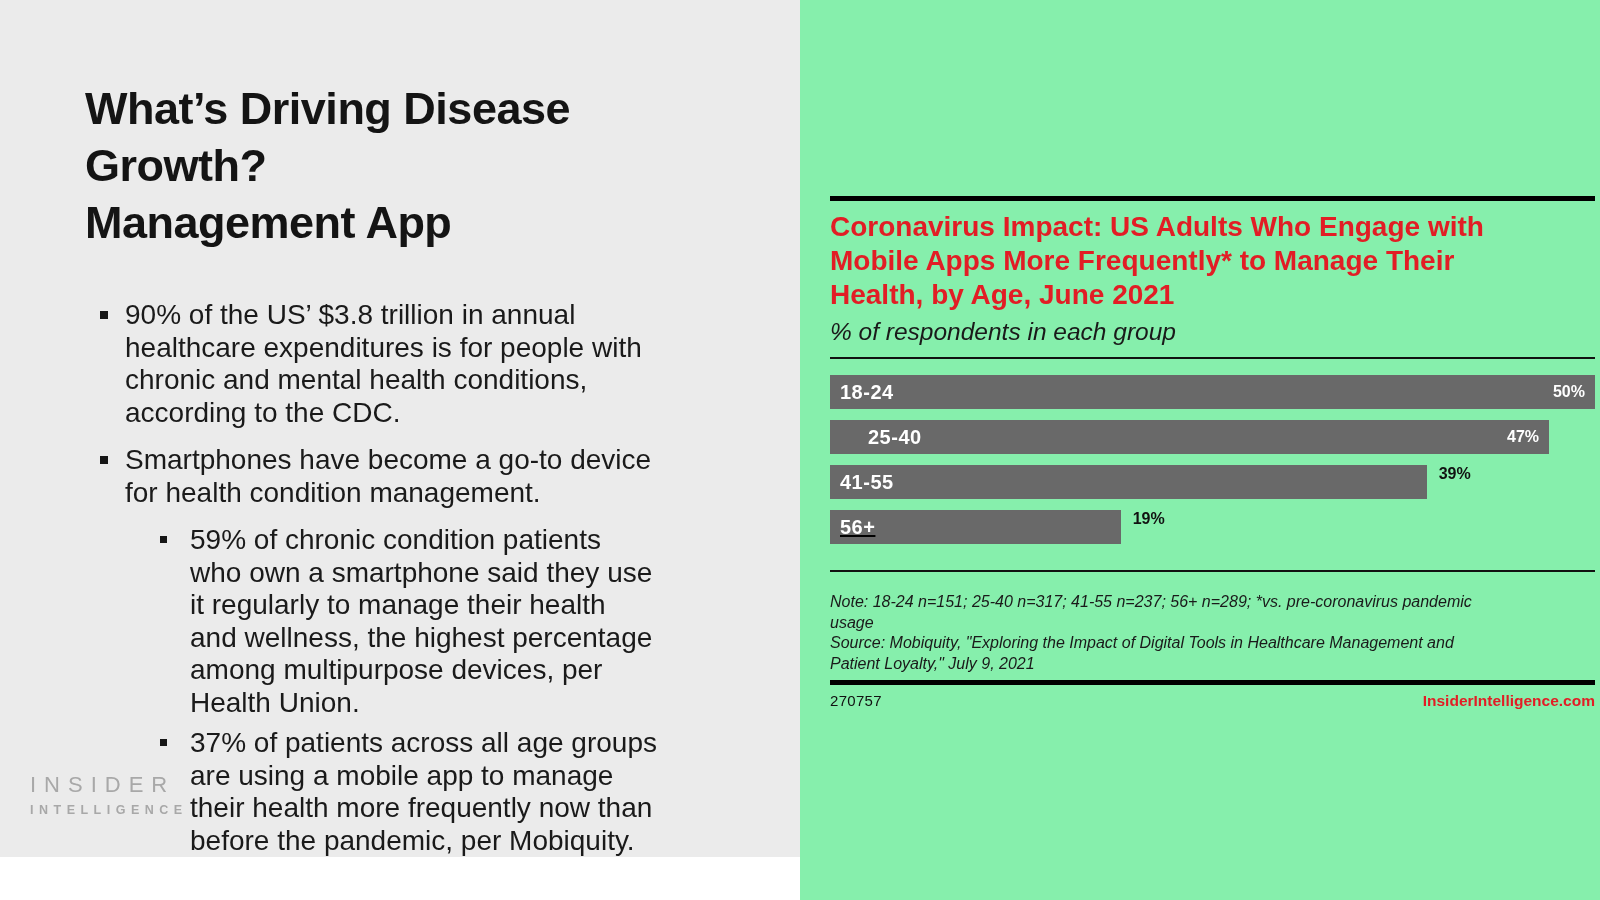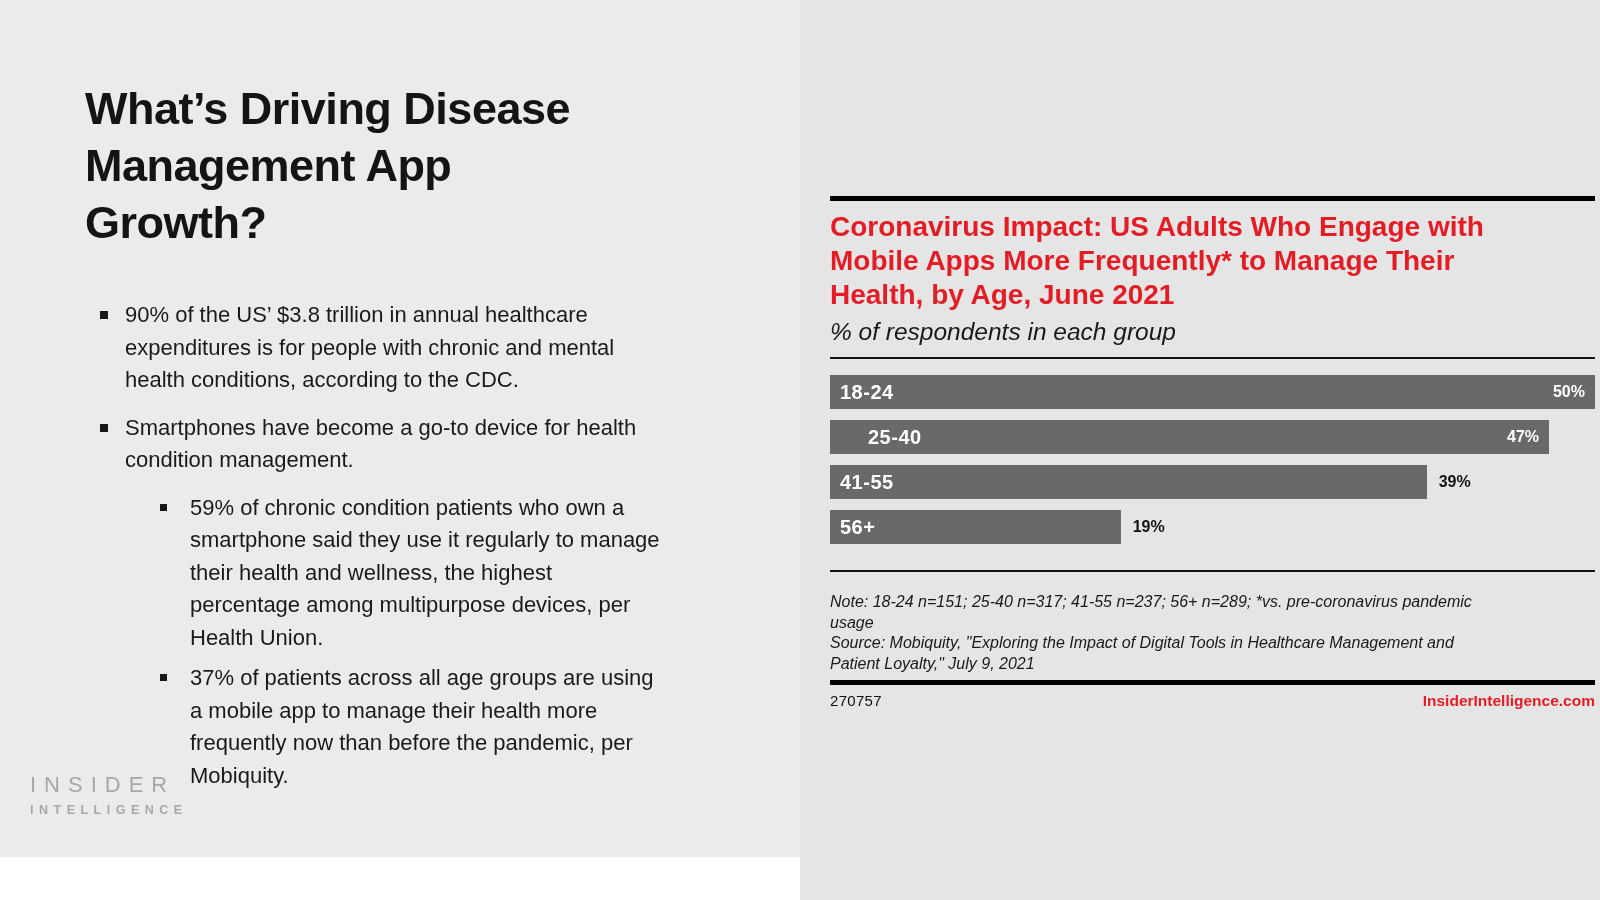--- a/index.html
+++ b/index.html
@@ -34,21 +34,21 @@
     flex: 0 0 auto;
     width: 8px; height: 8px;
     background: #161616;
     margin-top: 12px;
   }
   .li.l1 { padding-left: 15px; }
   .li.l1 .marker { margin-right: 17px; }
   .li.l2 { padding-left: 75px; margin-bottom: 8px; }
   .li.l2 .marker { width: 7px; height: 7px; margin-right: 23px; }
   .li .txt {
-    font-size: 22px;
+    font-size: 28px;
     line-height: 32.5px;
     color: #1a1a1a;
   }
   .li.l1 .txt { width: 530px; }
   .li.l2 .txt { width: 470px; }
 
   .brand-logo { position: absolute; left: 30px; bottom: 40px; }
   .brand-logo .logo-line1 {
     font-size: 22px;
     letter-spacing: 8px;
@@ -60,21 +60,21 @@
     letter-spacing: 5.5px;
     color: #a8a8a8;
     font-weight: bold;
     margin-top: 5px;
   }
 
   
   .right-panel {
     width: 800px;
     height: 900px;
-    background: #e5e5e5;
+    background: #86efac;
     padding: 0 5px 0 30px;
     flex: 0 0 800px;
   }
   .top-spacer { height: 196px; }
   .rule-thick { height: 5px; background: #000; }
   .rule-thin { height: 2px; background: #111; }
 
   .chart-title {
     margin-top: 9px;
     font-size: 28px;
@@ -89,21 +89,21 @@
     font-size: 24.5px;
     line-height: 32px;
     font-style: italic;
     color: #1a1a1a;
   }
   .subtitle-rule { margin-top: 9px; }
 
   .bar-chart { margin-top: 16px; }
   .bar-row {
     display: flex;
-    align-items: center;
+    align-items: flex-start;
     height: 34px;
     margin-bottom: 11px;
   }
   .bar {
     height: 34px;
     background: var(--bar-color, #696969);
     display: flex;
     align-items: center;
     position: relative;
   }
@@ -152,22 +152,22 @@
     color: var(--red, #e21d25);
     text-decoration: none;
   }
 </style>
 </head>
 <body>
 
 <div class="left-panel">
   <h1 class="slide-title">
     <span>What’s Driving Disease</span>
+    <span>Growth?</span>
     <span>Management App</span>
-    <span>Growth?</span>
   </h1>
 
   <div class="bullet-list">
     <div class="li l1">
       <span class="marker"></span>
       <span class="txt">90% of the US’ $3.8 trillion in annual healthcare expenditures is for people with chronic and mental health conditions, according to the CDC.</span>
     </div>
     <div class="li l1">
       <span class="marker"></span>
       <span class="txt">Smartphones have become a go-to device for health condition management.</span>
@@ -214,21 +214,21 @@
           <span class="bar-val inside">47%</span>
         </div>
       </div>
       <div class="bar-row">
         <div class="bar" style="width: 78%;">
           <span class="bar-cat">41-55</span>
         </div>
         <span class="bar-val outside">39%</span>
       </div>
       <div class="bar-row">
-        <div class="bar" style="width: 38%;">
+        <div class="bar" style="width: 38%; text-decoration: underline;">
           <span class="bar-cat">56+</span>
         </div>
         <span class="bar-val outside">19%</span>
       </div>
     </div>
 
   <div class="rule-thin note-rule"></div>
 
   <div class="note-block">
     <div class="note-line">Note: 18-24 n=151; 25-40 n=317; 41-55 n=237; 56+ n=289; *vs. pre-coronavirus pandemic</div>

